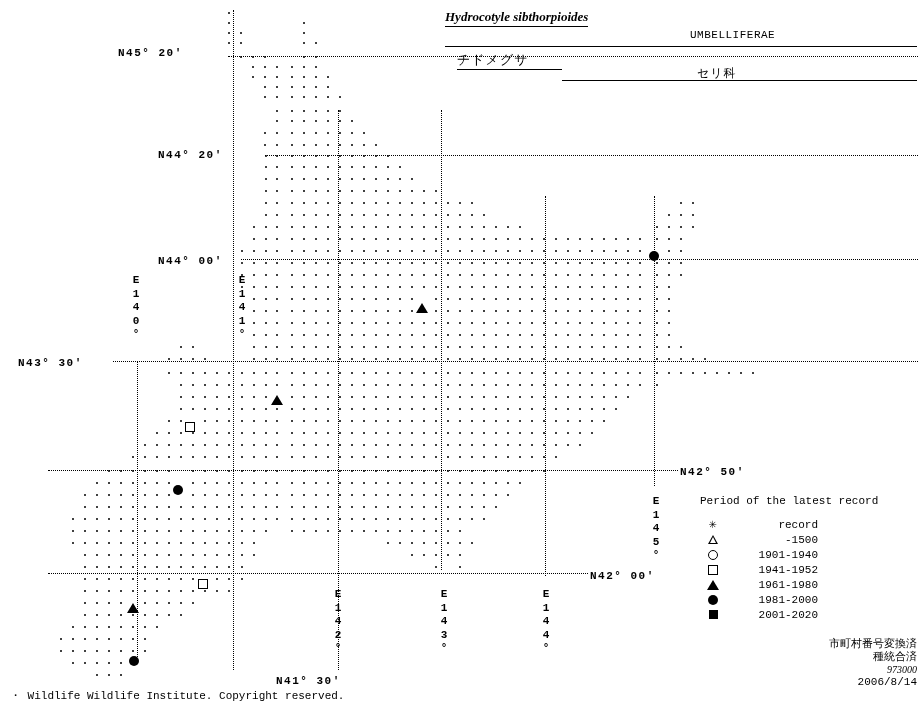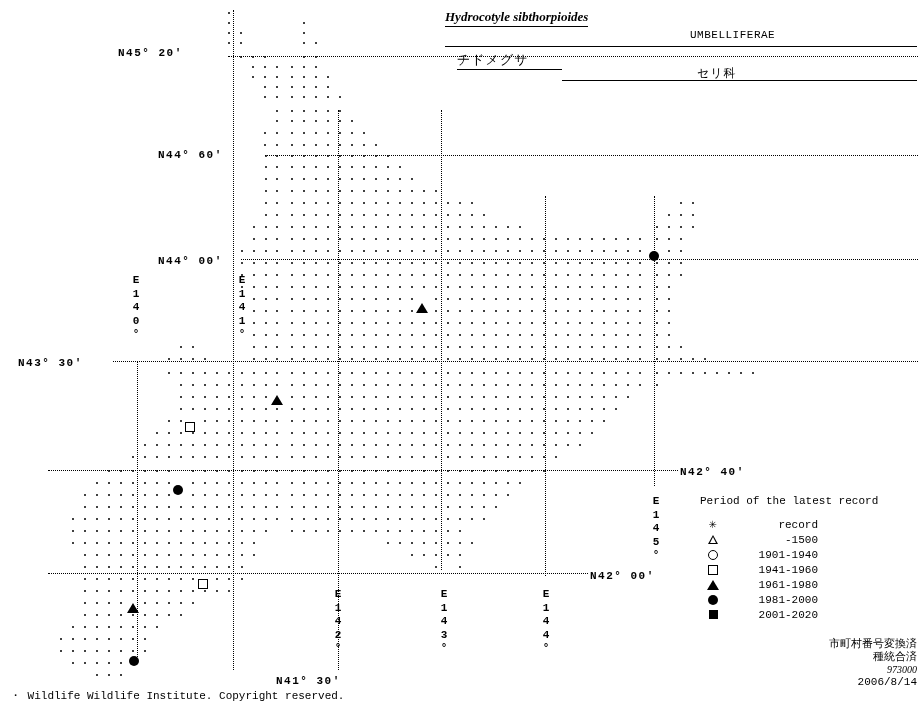--- a/index.html
+++ b/index.html
@@ -1365,24 +1365,24 @@
       <div class="rec" style="left: 416px; top: 300px;"><span style="display: inline-block;"><div class="sym-tri-f"></div></span></div>
       <div class="rec" style="left: 271px; top: 392px;"><span style="display: inline-block;"><div class="sym-tri-f"></div></span></div>
       <div class="rec" style="left: 185px; top: 419px;"><span style="display: inline-block;"><div class="sym-sq-o"></div></span></div>
       <div class="rec" style="left: 173px; top: 482px;"><span style="display: inline-block;"><div class="sym-circ-f"></div></span></div>
       <div class="rec" style="left: 198px; top: 576px;"><span style="display: inline-block;"><div class="sym-sq-o"></div></span></div>
       <div class="rec" style="left: 127px; top: 600px;"><span style="display: inline-block;"><div class="sym-tri-f"></div></span></div>
       <div class="rec" style="left: 129px; top: 653px;"><span style="display: inline-block;"><div class="sym-circ-f"></div></span></div>
     </div>
   <div class="abs" id="label-layer">
       <div class="abs lat-label" style="left: 118px; top: 47px;">N45° 20′</div>
-      <div class="abs lat-label" style="left: 158px; top: 149px;">N44° 60′</div>
+      <div class="abs lat-label" style="left: 158px; top: 149px;">N44° 20′</div>
       <div class="abs lat-label" style="left: 158px; top: 255px;">N44° 00′</div>
       <div class="abs lat-label" style="left: 18px; top: 357px;">N43° 30′</div>
-      <div class="abs lat-label" style="left: 680px; top: 466px;">N42° 40′</div>
+      <div class="abs lat-label" style="left: 680px; top: 466px;">N42° 50′</div>
       <div class="abs lat-label" style="left: 590px; top: 570px;">N42° 00′</div>
       <div class="abs lat-label" style="left: 276px; top: 675px;">N41° 30′</div>
       <div class="abs lon-label" style="left: 130px; top: 274px;">E140°</div>
       <div class="abs lon-label" style="left: 236px; top: 274px;">E141°</div>
       <div class="abs lon-label" style="left: 332px; top: 588px;">E142°</div>
       <div class="abs lon-label" style="left: 438px; top: 588px;">E143°</div>
       <div class="abs lon-label" style="left: 540px; top: 588px;">E144°</div>
       <div class="abs lon-label" style="left: 650px; top: 495px;">E145°</div>
     </div>
 </div>
@@ -1410,21 +1410,21 @@
         </span>
       </span>
       <span class="legend-lab">1901-1940</span>
     </div>
     <div class="legend-row">
       <span class="symwrap">
         <span style="display: inline-block;">
           <div class="sym-sq-o"></div>
         </span>
       </span>
-      <span class="legend-lab">1941-1960</span>
+      <span class="legend-lab">1941-1952</span>
     </div>
     <div class="legend-row">
       <span class="symwrap">
         <span style="display: inline-block;">
           <div class="sym-tri-f"></div>
         </span>
       </span>
       <span class="legend-lab">1961-1980</span>
     </div>
     <div class="legend-row">

